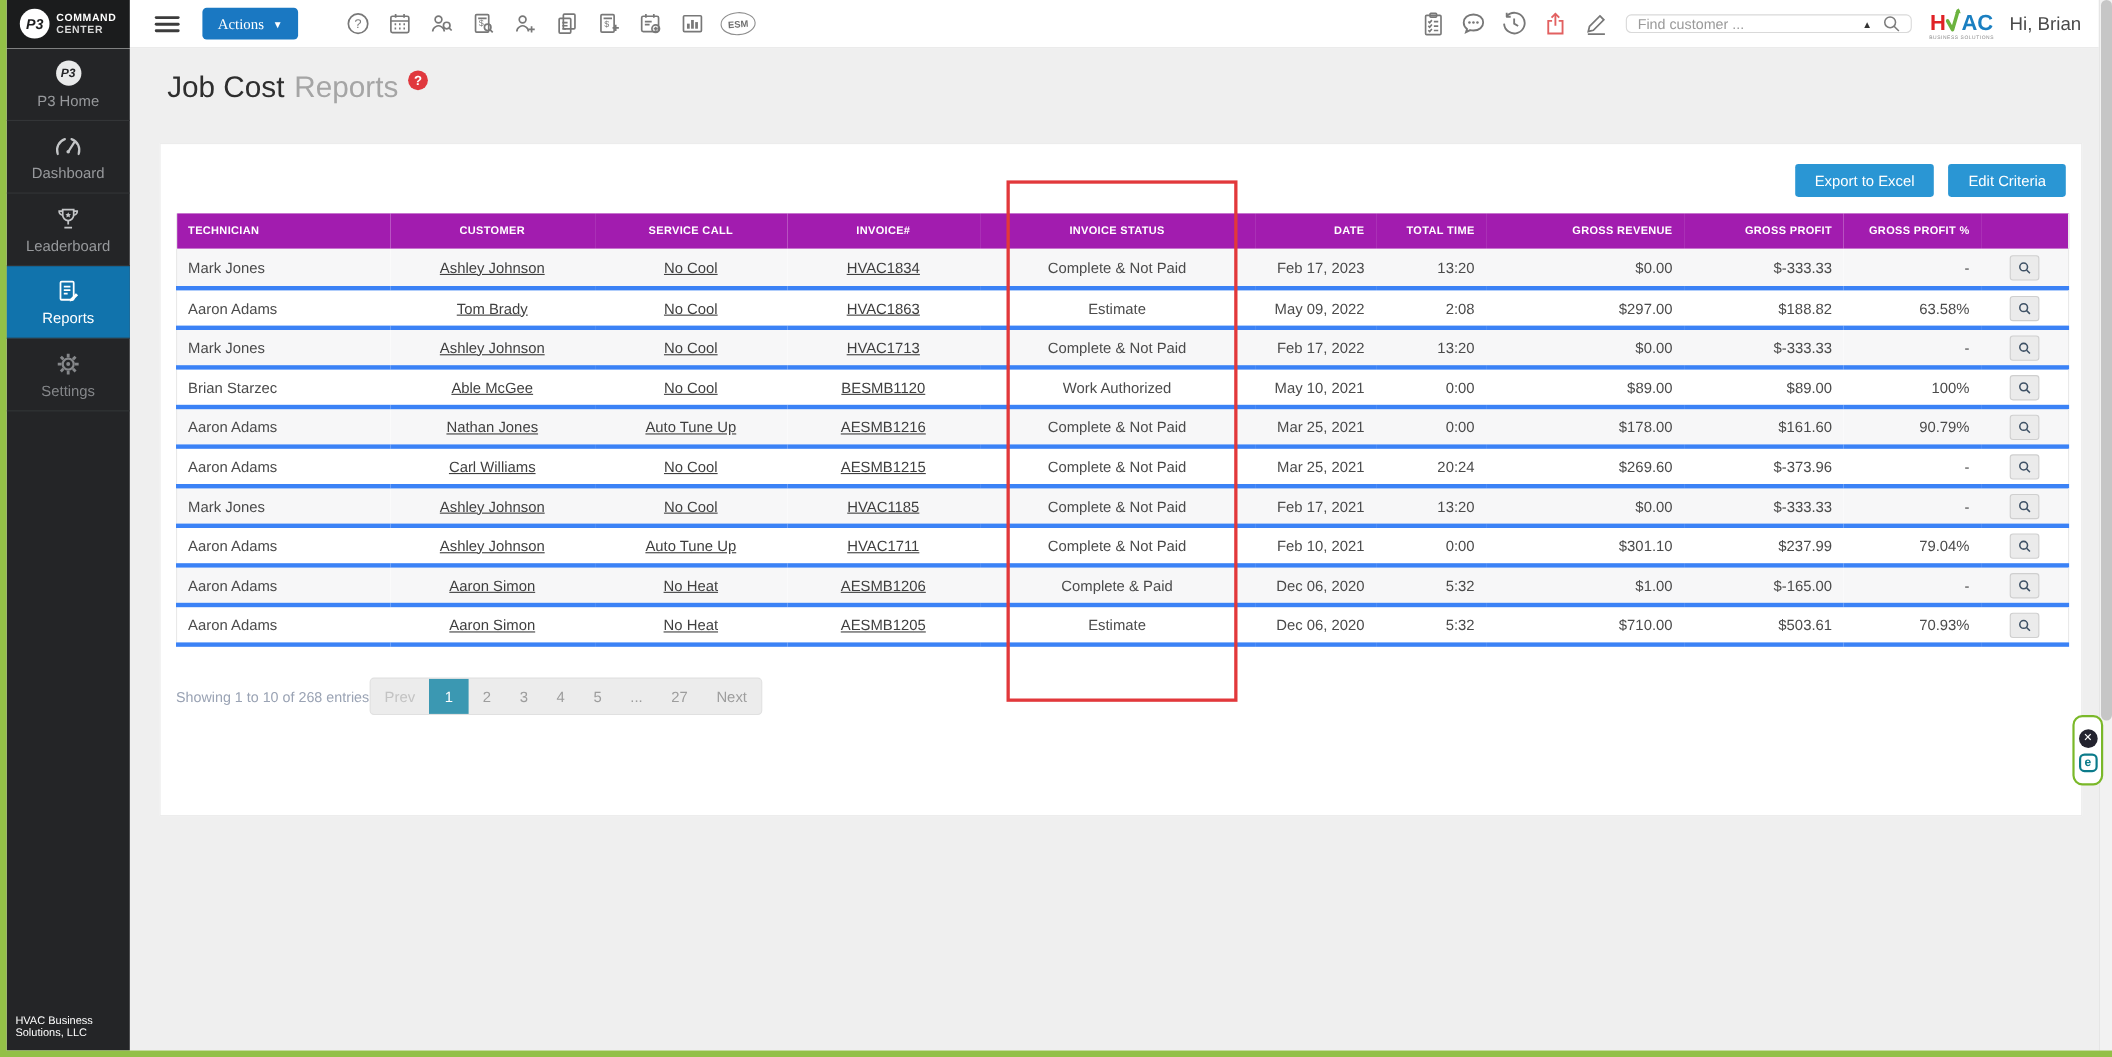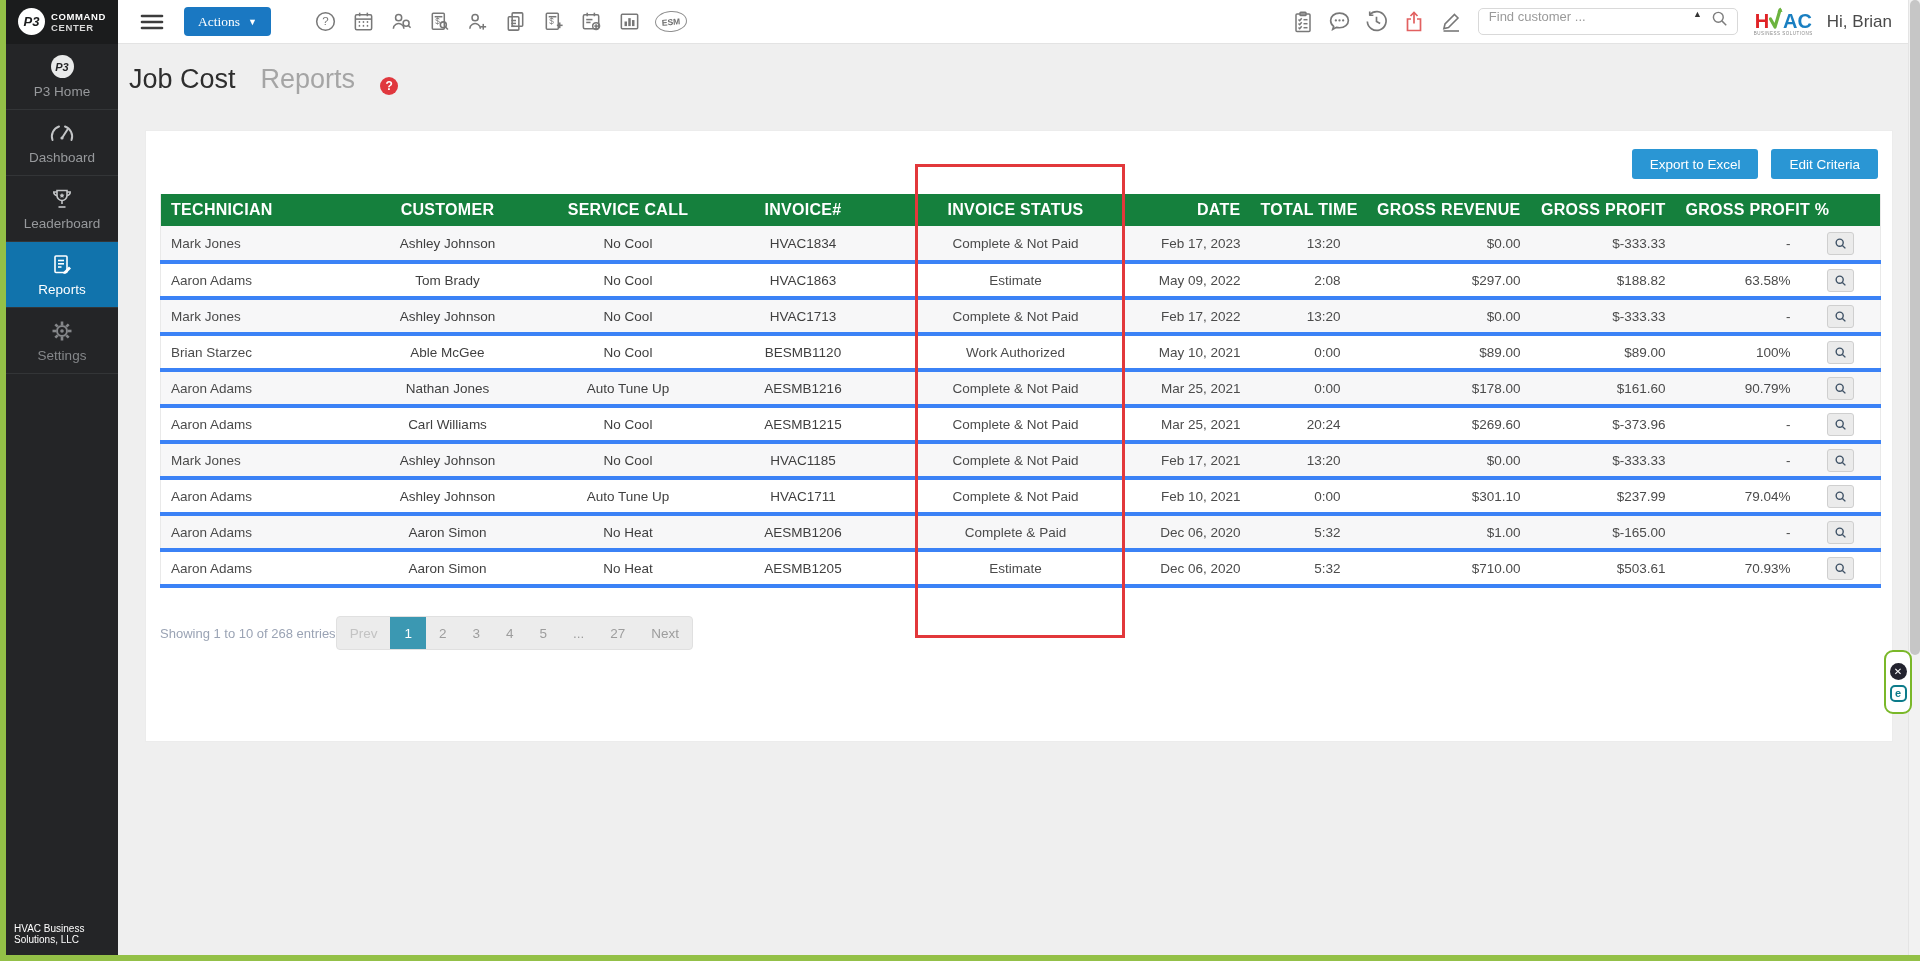--- a/index.html
+++ b/index.html
@@ -21,21 +21,21 @@
   .hamburger { margin-left:22px; cursor:pointer; color:#3c3c3c; }
   .actions-btn { margin-left:20px; height:29px; padding:0 14px; background:#1a78c2; color:#fff; border:none; border-radius:4px; font-size:13.5px; font-family:Liberation Serif, serif; display:flex; align-items:center; gap:8px; cursor:pointer; }
   .actions-btn .caret { font-size:9px; }
   .icon-row { display:flex; align-items:center; }
   .icon-row.left { margin-left:42px; gap:12px; }
   .icon-row.right { gap:11px; margin-right:14px; }
   .tb-icon { width:26px; height:26px; display:flex; align-items:center; justify-content:center; color:#787878; cursor:pointer; }
   .tb-icon.red { color:#e26060; }
   .esm { width:32px; height:21px; border:1.5px solid #8e8e8e; border-radius:50%; display:flex; align-items:center; justify-content:center; font-size:8.5px; font-weight:bold; color:#6f6f6f; transform:rotate(-4deg); }
   .spacer { flex:1; }
-  .search-box { width:260px; height:27px; border:1px solid #d9d9d9; border-radius:5px; display:flex; align-items:flex-start; padding:0 8px 0 10px; margin-right:16px; background:#fff; }
+  .search-box { width:260px; height:17px; border:1px solid #d9d9d9; border-radius:5px; display:flex; align-items:center; padding:0 8px 0 10px; margin-right:16px; background:#fff; }
   .search-box input { border:none; outline:none; flex:1; font-size:13px; font-family:inherit; color:#555; background:transparent; }
   .search-box input::placeholder { color:#9a9a9a; }
   .search-box .tri { font-size:9px; color:#333; margin-right:8px; cursor:pointer; }
   .hvac { margin-right:14px; display:flex; flex-direction:column; align-items:center; line-height:1; cursor:pointer; }
   .hvac .row { display:flex; align-items:flex-end; font-weight:800; font-size:20px; }
   .hvac .h { color:#e02226; } .hvac .ac { color:#1a7fc1; }
   .hvac .sub { font-size:4.5px; color:#8a8a8a; letter-spacing:.5px; margin-top:1px; }
   .greeting { font-size:17px; color:#4a4a4a; margin-right:16px; white-space:nowrap; }
 
   
@@ -48,38 +48,38 @@
   .nav-item.dim .nv-icon, .nav-item.dim { color:#85878a; }
   .p3-mini { width:23px; height:23px; border-radius:50%; background:#e9eaea; color:#242527; font-weight:bold; font-style:italic; font-size:11px; display:flex; align-items:center; justify-content:center; }
   .acct { margin-top:14px; text-align:center; color:#dfe0e2; font-size:12px; line-height:19px; }
   .acct .b { font-weight:bold; color:#fff; font-size:12.5px; }
   .acct a { color:#fff; font-weight:bold; text-decoration:underline; cursor:pointer; display:inline-block; }
   .acct .qb { margin-top:14px; }
   .side-foot { margin-top:auto; padding:0 4px 10px 8px; color:#fff; font-size:10px; }
 
   
   .main { position:absolute; left:118px; top:44px; width:1790px; height:911px; background:#efefef; }
-  .page-title { position:absolute; left:11px; top:20px; font-size:27px; color:#2e2e2e; display:flex; align-items:flex-end;gap:16px; }
+  .page-title { position:absolute; left:34px; top:20px; font-size:27px; color:#2e2e2e; display:flex; align-items:flex-start; }
   .page-title .t2 { color:#a5a5a5; margin-left:9px; }
   .help-dot { width:18px; height:18px; border-radius:50%; background:#e0383e; color:#fff; font-size:12px; font-weight:bold; display:flex; align-items:center; justify-content:center; margin-left:9px; cursor:pointer; }
 
   .card { position:absolute; left:27px; top:86px; width:1748px; height:612px; background:#fff; border:1px solid #ececec; }
   .card-actions { position:absolute; top:18px; right:14px; display:flex; gap:13px; }
   .blue-btn { height:30px; padding:0 18px; background:#2a96d4; border:none; border-radius:3px; color:#fff; font-size:13.5px; font-family:inherit; cursor:pointer; }
 
   .tbl-wrap { position:absolute; left:14px; top:63px; width:1720px; }
   table { border-collapse:collapse; table-layout:fixed; width:1720px; }
-  thead th { background:#15803d; color:#fff; font-size:16px; font-weight:bold; letter-spacing:.3px; height:32px; padding:0 10px; white-space:nowrap; }
+  thead th { background:#a21caf; color:#fff; font-size:10px; font-weight:bold; letter-spacing:.3px; height:32px; padding:0 10px; white-space:nowrap; }
   tbody td { height:36px; font-size:13.5px; color:#4b4b4b; padding:0 10px; white-space:nowrap; overflow:hidden; }
   tbody tr:nth-child(odd) { background:#f7f7f8; }
   tbody tr { border-bottom:4px solid #3b82f6; }
   tbody tr:first-child { border-top:none; }
   .tbl-wrap table { border-left:1px solid #e9e9e9; border-right:1px solid #e9e9e9; }
   .al { text-align:left; } .ac2 { text-align:center; } .ar { text-align:right; }
-  a.tlink { color:#3f3f3f; cursor:pointer; }
+  a.tlink { color:#3f3f3f; text-decoration:underline; cursor:pointer; }
   .row-search { width:27px; height:23px; background:#ebebeb; border:1px solid #cfcfcf; border-radius:3px; display:inline-flex; align-items:center; justify-content:center; color:#3f5266; cursor:pointer; }
 
   .table-footer { position:absolute; left:14px; top:484px; width:1720px; display:flex; align-items:center; justify-content:flex-start; height:36px; }
   .showing { font-size:13px; color:#9aa3b4; }
   .pagination { display:flex; align-items:stretch; height:34px; background:#ececec; border:1px solid #e0e0e0; border-radius:4px; overflow:hidden; }
   .page-item { display:flex; align-items:center; padding:0 13px; font-size:13.5px; color:#9d9d9d; cursor:pointer; }
   .page-item.muted { color:#c3c3c3; }
   .page-item.active { background:#3b98b2; color:#fff; padding:0 14px; }
 
   

